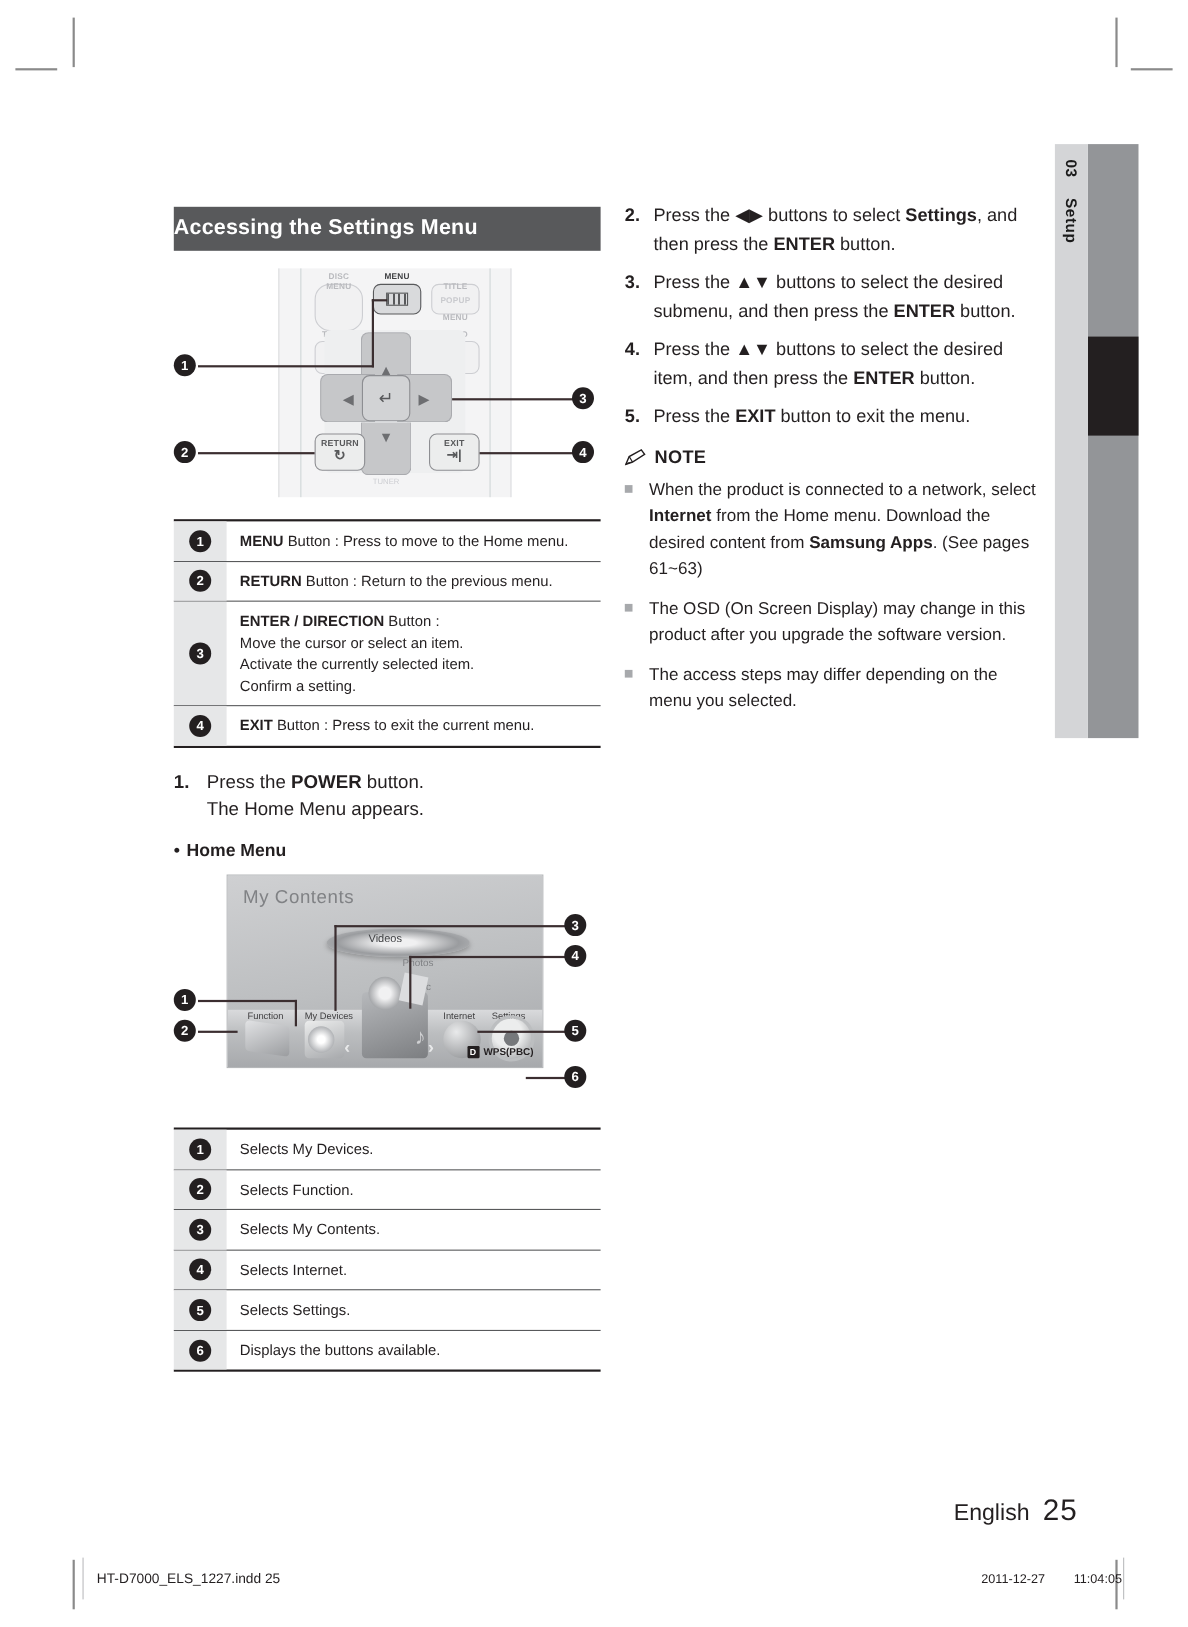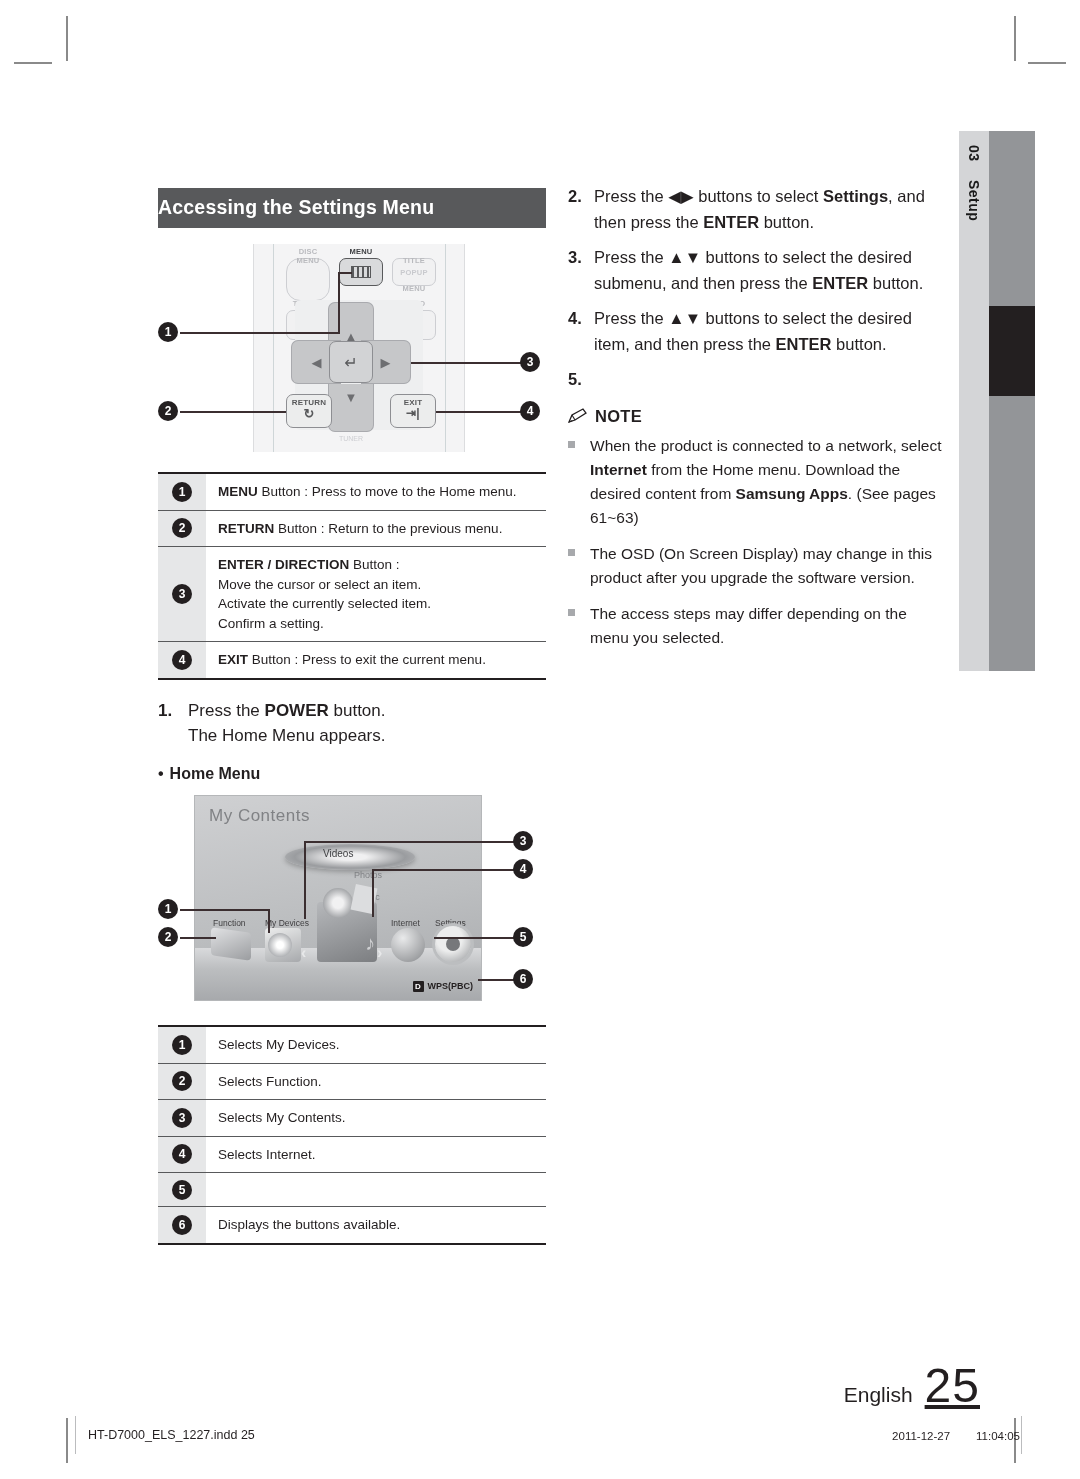--- a/index.html
+++ b/index.html
@@ -129,21 +129,21 @@
   .step .n { font-weight: bold; flex: 0 0 30px; }
   .step .t { flex: 1; }
   .step .t b { font-weight: bold; }
 
   .bullet-head { margin-top: 16px; font-size: 16px; font-weight: bold; }
   .bullet-head .bd { margin-right: 6px; }
 
   
   .hm-wrap { position: relative; margin-top: 8px; height: 222px; }
   .hm {
-    position: absolute; left: 36px; top: 4px; width: 288px; height: 206px;
+    position: absolute; left: 48px; top: 4px; width: 288px; height: 176px;
     background: linear-gradient(170deg,#cfd0d2 0%,#bcbec0 55%,#a7a9ac 100%);
     border: 1px solid #b5b7b9;
     overflow: hidden;
   }
   .hm-title { position: absolute; left: 14px; top: 10px; font-size: 17px; color: #808285; font-weight: normal; letter-spacing: .5px;}
   .hm-disc {
     position: absolute; left: 90px; top: 48px; width: 130px; height: 26px;
     border-radius: 50%;
     background: radial-gradient(ellipse at 50% 50%, #f0f0f1 18%, #9a9c9f 60%, #c9cacc 100%);
     box-shadow: 0 2px 5px rgba(0,0,0,.25);
@@ -185,21 +185,21 @@
   }
   .note-item .sq i { display: block; width: 7px; height: 7px; background: #a7a9ac; }
   .note-item .t b { font-weight: bold; }
 
   
   .footer-page {
     position: absolute; right: 100px; top: 1358px;
     display: flex; align-items: baseline; gap: 12px;
   }
   .footer-page .lang { font-size: 21px; color: #231f20; }
-  .footer-page .pg { font-size: 48px; color: #231f20; letter-spacing: 1px; text-decoration: underline; }
+  .footer-page .pg { font-size: 27px; color: #231f20; letter-spacing: 1px; }
   .footer-file {
     position: absolute; left: 88px; top: 1428px;
     font-size: 12.5px; color: #231f20;
   }
   .footer-time {
     position: absolute; right: 60px; top: 1430px;
     font-size: 11.5px; color: #231f20;
     display: flex; gap: 26px;
   }
   .rule-left { position: absolute; left: 75px; top: 1416px; width: 1.4px; height: 38px; background: #bbbcbe; }
@@ -434,20 +434,21 @@
       <div class="trow">
         <div class="tnum">
             <span class="dot">4</span>
           </div>
         <div class="tcell">Selects Internet.</div>
       </div>
       <div class="trow">
         <div class="tnum">
             <span class="dot">5</span>
           </div>
+        <div class="tcell">Selects Settings.</div>
       </div>
       <div class="trow">
         <div class="tnum">
             <span class="dot">6</span>
           </div>
         <div class="tcell">Displays the buttons available.</div>
       </div>
     </div>
 
   </div>
@@ -470,20 +471,23 @@
 
     <div class="r-step">
       <div class="n">4.</div>
       <div class="t">
         <span>Press the </span><span>▲▼</span><span> buttons to select the desired item, and then press the </span><b>ENTER</b><span> button.</span>
       </div>
     </div>
 
     <div class="r-step">
       <div class="n">5.</div>
+      <div class="t">
+        <span>Press the </span><b>EXIT</b><span> button to exit the menu.</span>
+      </div>
     </div>
 
     <div class="note-head">
       <svg width="20" height="16" viewBox="0 0 20 16">
         <path d="M1 14 L4 7 L15 1 L18 5 L7 12 Z" fill="none" stroke="#231f20" stroke-width="1.3"></path>
         <path d="M4 7 L7 12" stroke="#231f20" stroke-width="1.1"></path>
         <path d="M1 14 L4.5 12.5" stroke="#231f20" stroke-width="1.1"></path>
       </svg>
       <span>NOTE</span>
     </div>

